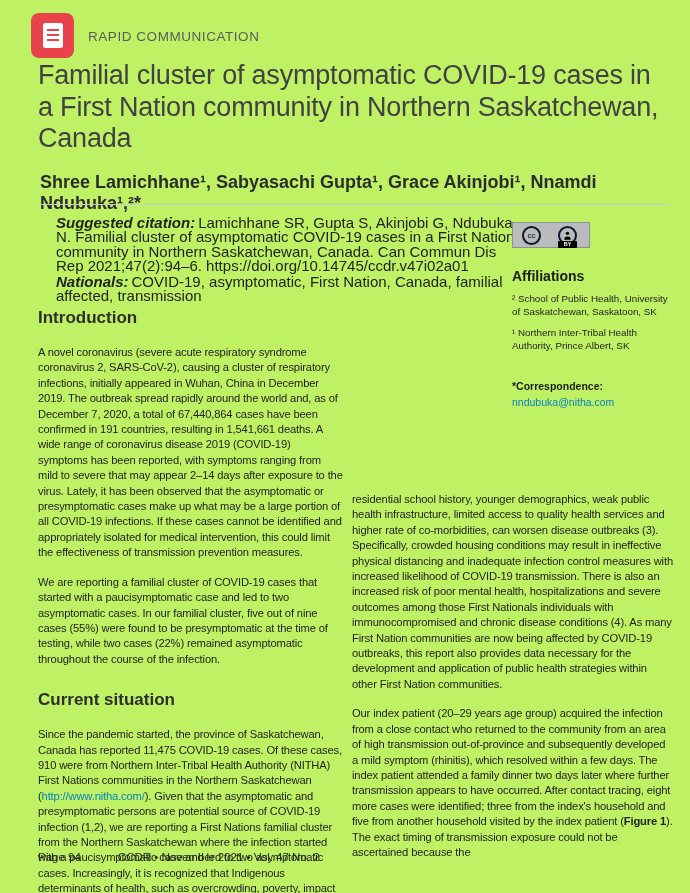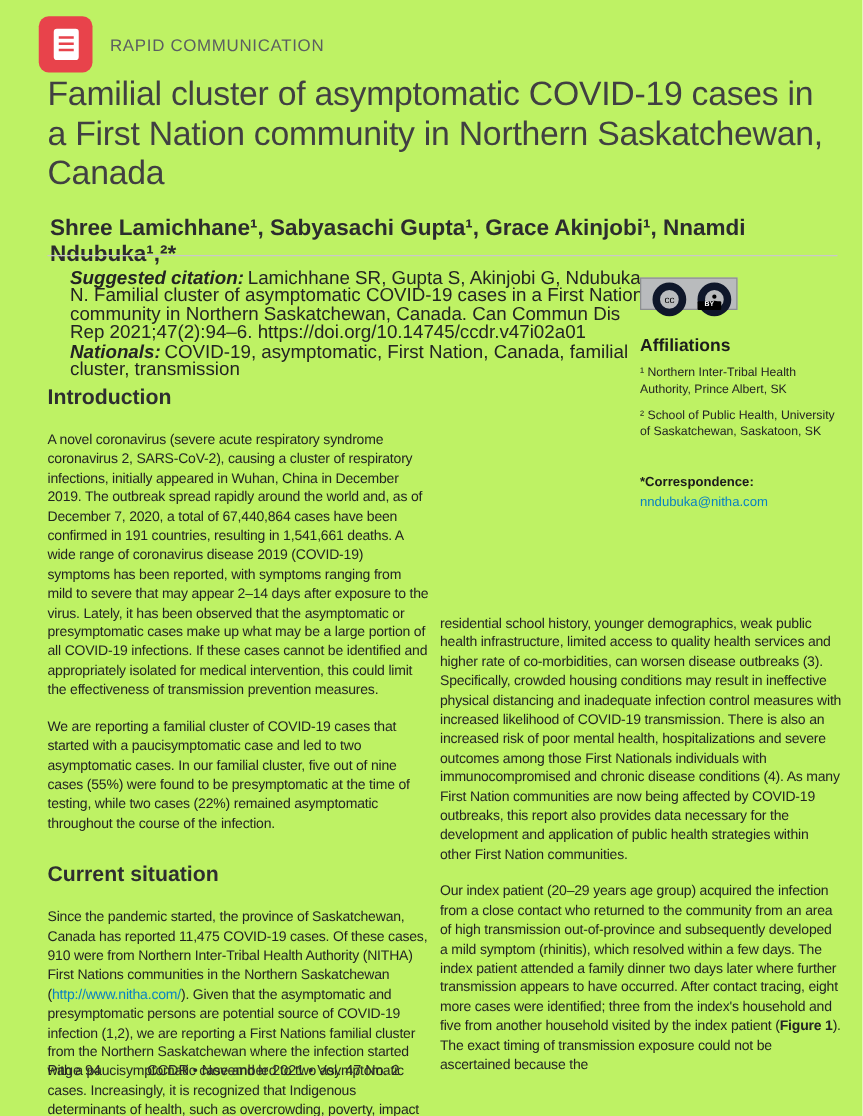--- a/index.html
+++ b/index.html
@@ -45,21 +45,21 @@
   
   .sidebar { position:absolute; left:512px; top:216px; width:160px; }
   .license { margin:0; font-size:9.3px; font-weight:700; line-height:12.2px; color:#101010; }
   a.link { color:#0a80c4; text-decoration:none; cursor:pointer; }
   .cc-badge {
     position:relative; margin-top:6px; width:78px; height:26px;
     background:#b9bbbd; border:1px solid #8d8f91; box-sizing:border-box;
   }
   .cc-circle {
     position:absolute; top:3px; width:15px; height:15px;
-    border:6px solid #0f172a; border-radius:50%;
+    border:2px solid #0f172a; border-radius:50%;
     display:flex; align-items:center; justify-content:center;
     font-size:8px; font-weight:400; color:#000; background:transparent;
   }
   .cc-circle.c1 { left:9px; }
   .cc-circle.c2 { left:45px; }
   .by-strip {
     position:absolute; left:45px; top:18px; width:19px; height:7px;
     background:#000; color:#fff; font-size:5.5px; font-weight:700;
     line-height:7px; text-align:center; border-radius:1px;
   }
@@ -100,41 +100,41 @@
   </div>
   <div class="masthead-label">RAPID COMMUNICATION</div>
 
   <h1 class="title">Familial cluster of asymptomatic COVID-19 cases in a First Nation community in Northern Saskatchewan, Canada</h1>
   <div class="authors">Shree Lamichhane¹, Sabyasachi Gupta¹, Grace Akinjobi¹, Nnamdi Ndubuka¹,²*</div>
 
   <hr class="rule">
 
   <div class="citation-block">
     <p><span class="lbl">Suggested citation:</span><span>Lamichhane SR, Gupta S, Akinjobi G, Ndubuka N. Familial cluster of asymptomatic COVID-19 cases in a First Nation community in Northern Saskatchewan, Canada. Can Commun Dis Rep 2021;47(2):94–6. https://doi.org/10.14745/ccdr.v47i02a01</span></p>
-    <p class="kw"><span class="lbl">Nationals:</span><span>COVID-19, asymptomatic, First Nation, Canada, familial cluster, transmission</span></p>
+    <p class="kw"><span class="lbl">Nationals:</span><span>COVID-19, asymptomatic, First Nation, Canada, familial affected, transmission</span></p>
   </div>
 
   <aside class="sidebar">
 
     <div class="cc-badge">
       <span class="cc-circle c1">
           <span>cc</span>
         </span>
       <span class="cc-circle c2">
         <svg width="9" height="9" viewBox="0 0 10 10" aria-hidden="true">
           <circle cx="5" cy="2.6" r="1.9" fill="#000"></circle>
           <path d="M1.4 9.6 a3.6 3.4 0 0 1 7.2 0 z" fill="#000"></path>
         </svg>
       </span>
       <span class="by-strip">BY</span>
     </div>
 
     <h3 class="aff-heading">Affiliations</h3>
+    <p class="aff">² School of Public Health, University of Saskatchewan, Saskatoon, SK</p>
     <p class="aff">¹ Northern Inter-Tribal Health Authority, Prince Albert, SK</p>
-    <p class="aff">² School of Public Health, University of Saskatchewan, Saskatoon, SK</p>
 
     <p class="corr-label">*Correspondence:</p>
     <a class="link email">nndubuka@nitha.com</a>
   </aside>
 
   <section class="col-left">
     <h2>Introduction</h2>
     <p>A novel coronavirus (severe acute respiratory syndrome coronavirus 2, SARS-CoV-2), causing a cluster of respiratory infections, initially appeared in Wuhan, China in December 2019. The outbreak spread rapidly around the world and, as of December 7, 2020, a total of 67,440,864 cases have been confirmed in 191 countries, resulting in 1,541,661 deaths. A wide range of coronavirus disease 2019 (COVID-19) symptoms has been reported, with symptoms ranging from mild to severe that may appear 2–14 days after exposure to the virus. Lately, it has been observed that the asymptomatic or presymptomatic cases make up what may be a large portion of all COVID-19 infections. If these cases cannot be identified and appropriately isolated for medical intervention, this could limit the effectiveness of transmission prevention measures.</p>
     <p>We are reporting a familial cluster of COVID-19 cases that started with a paucisymptomatic case and led to two asymptomatic cases. In our familial cluster, five out of nine cases (55%) were found to be presymptomatic at the time of testing, while two cases (22%) remained asymptomatic throughout the course of the infection.</p>
     <h2 class="h2-second">Current situation</h2>

